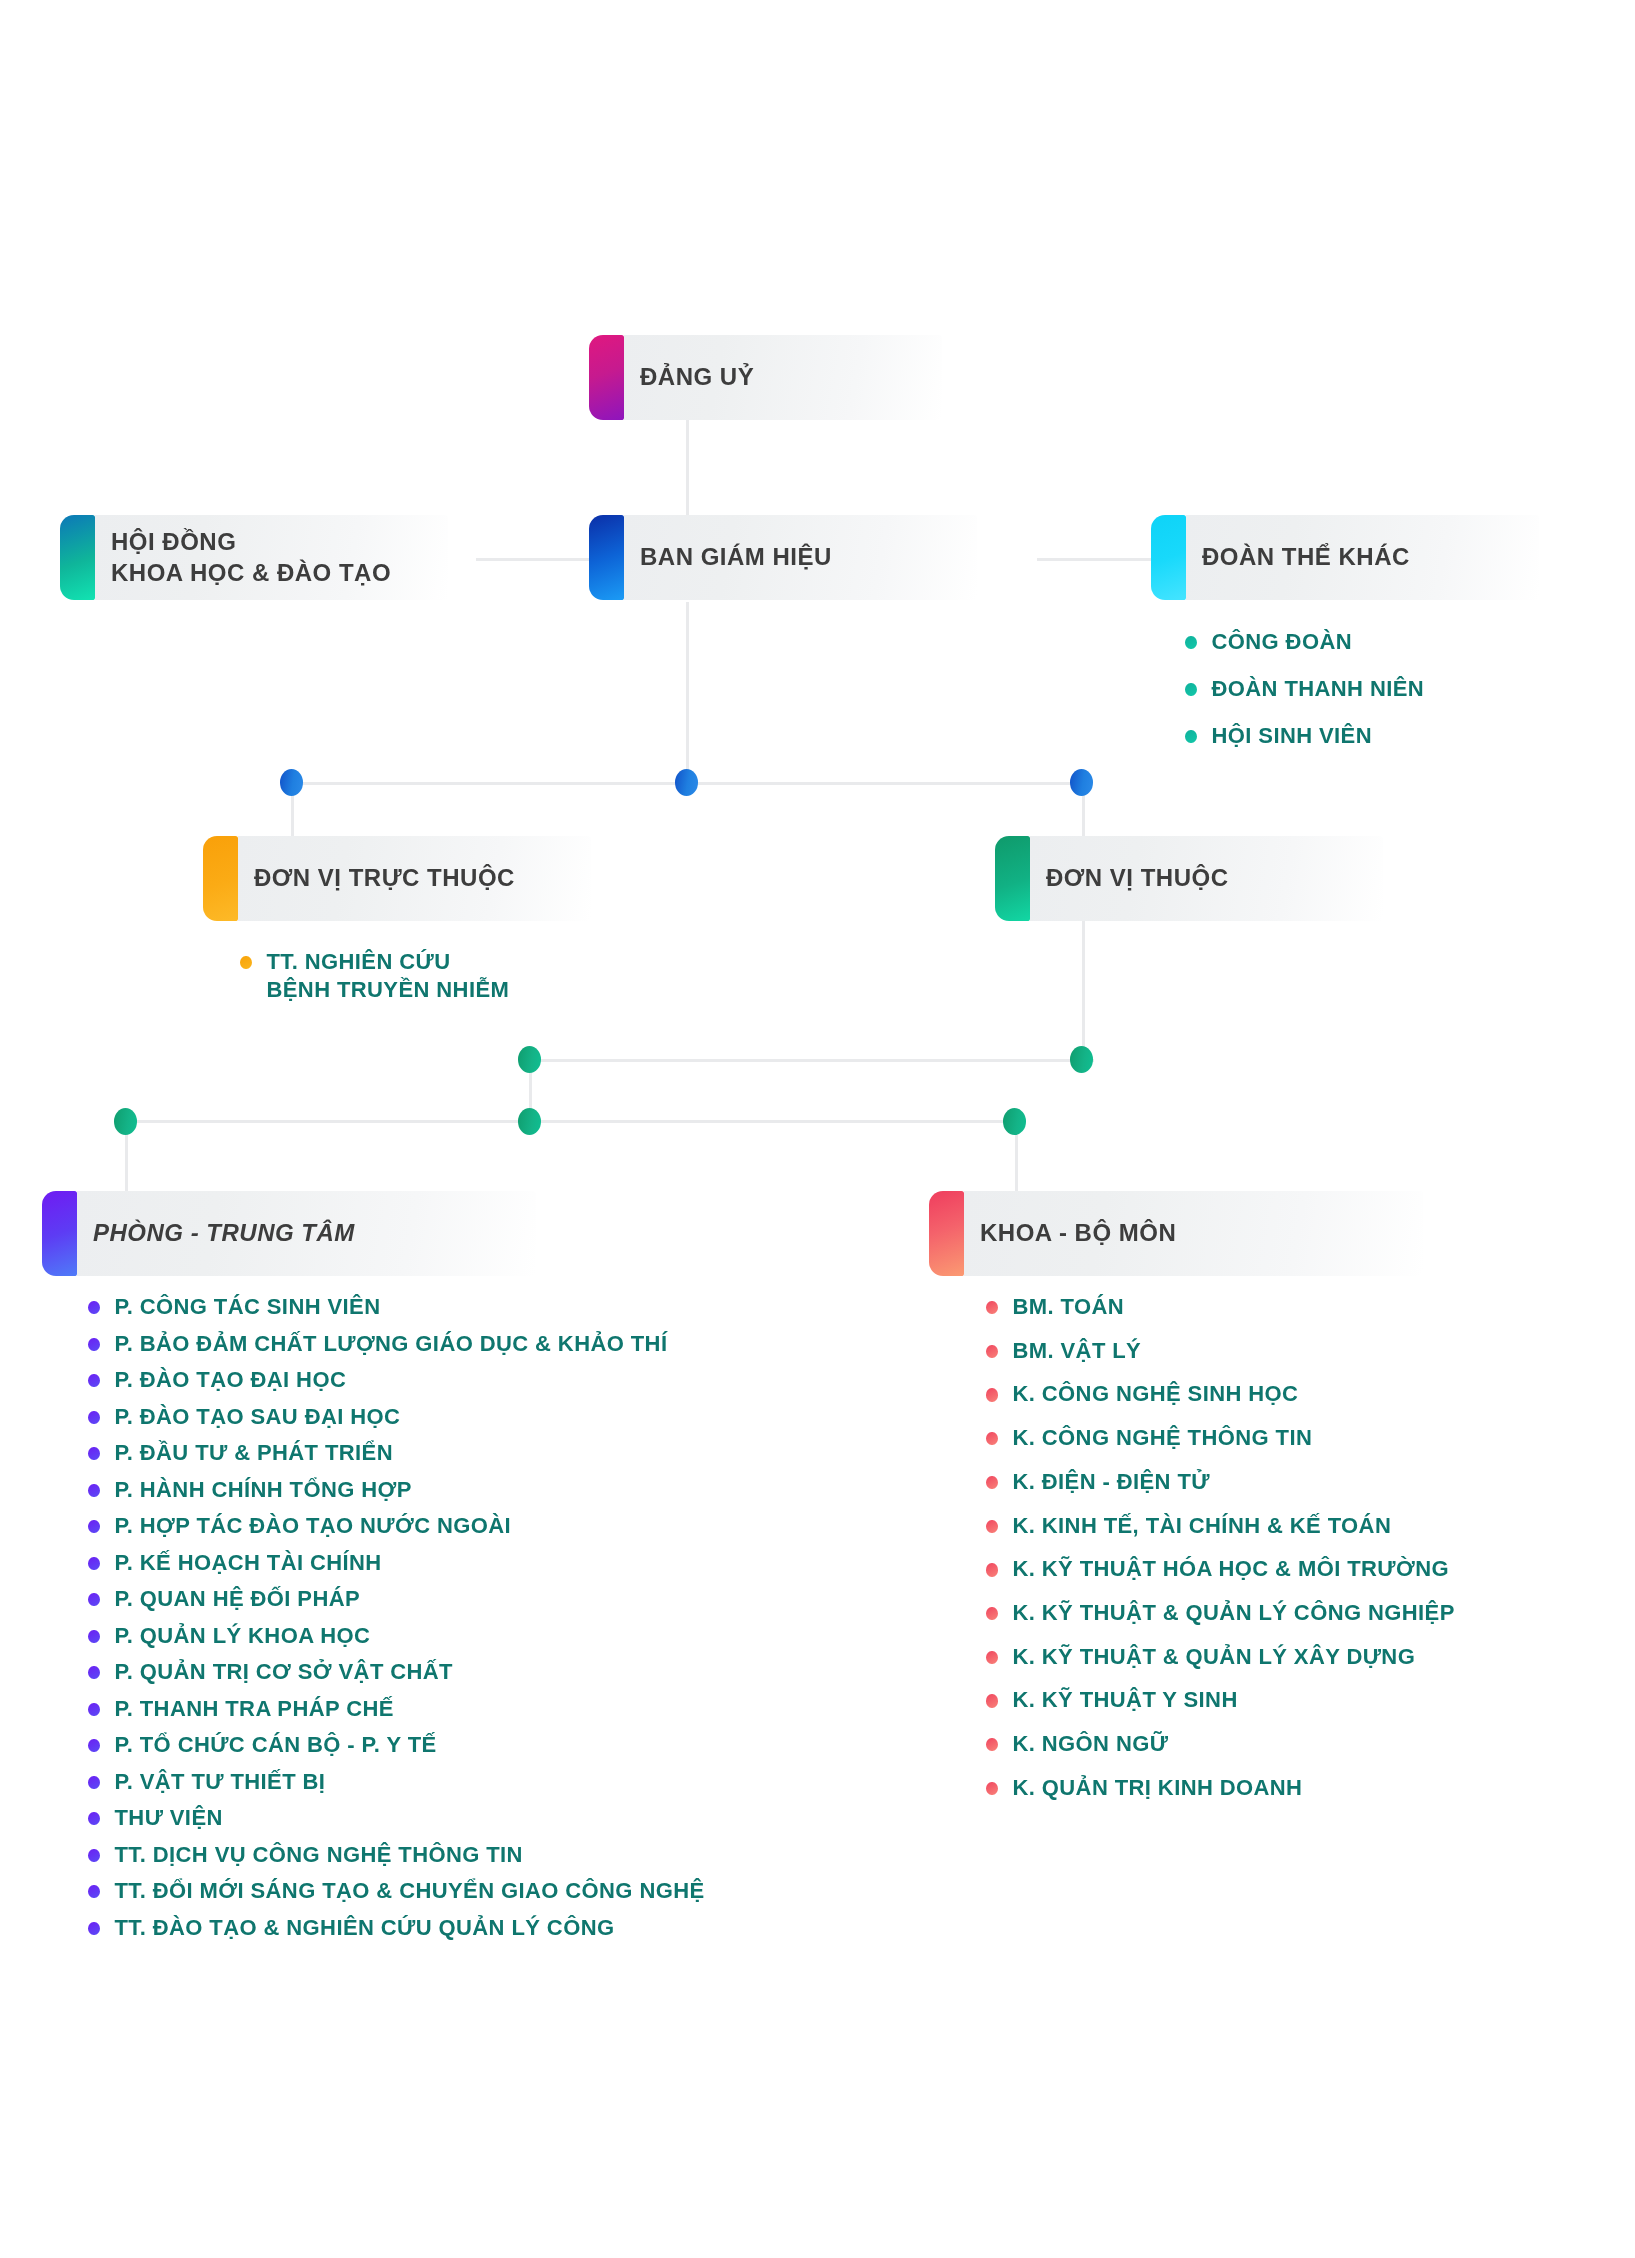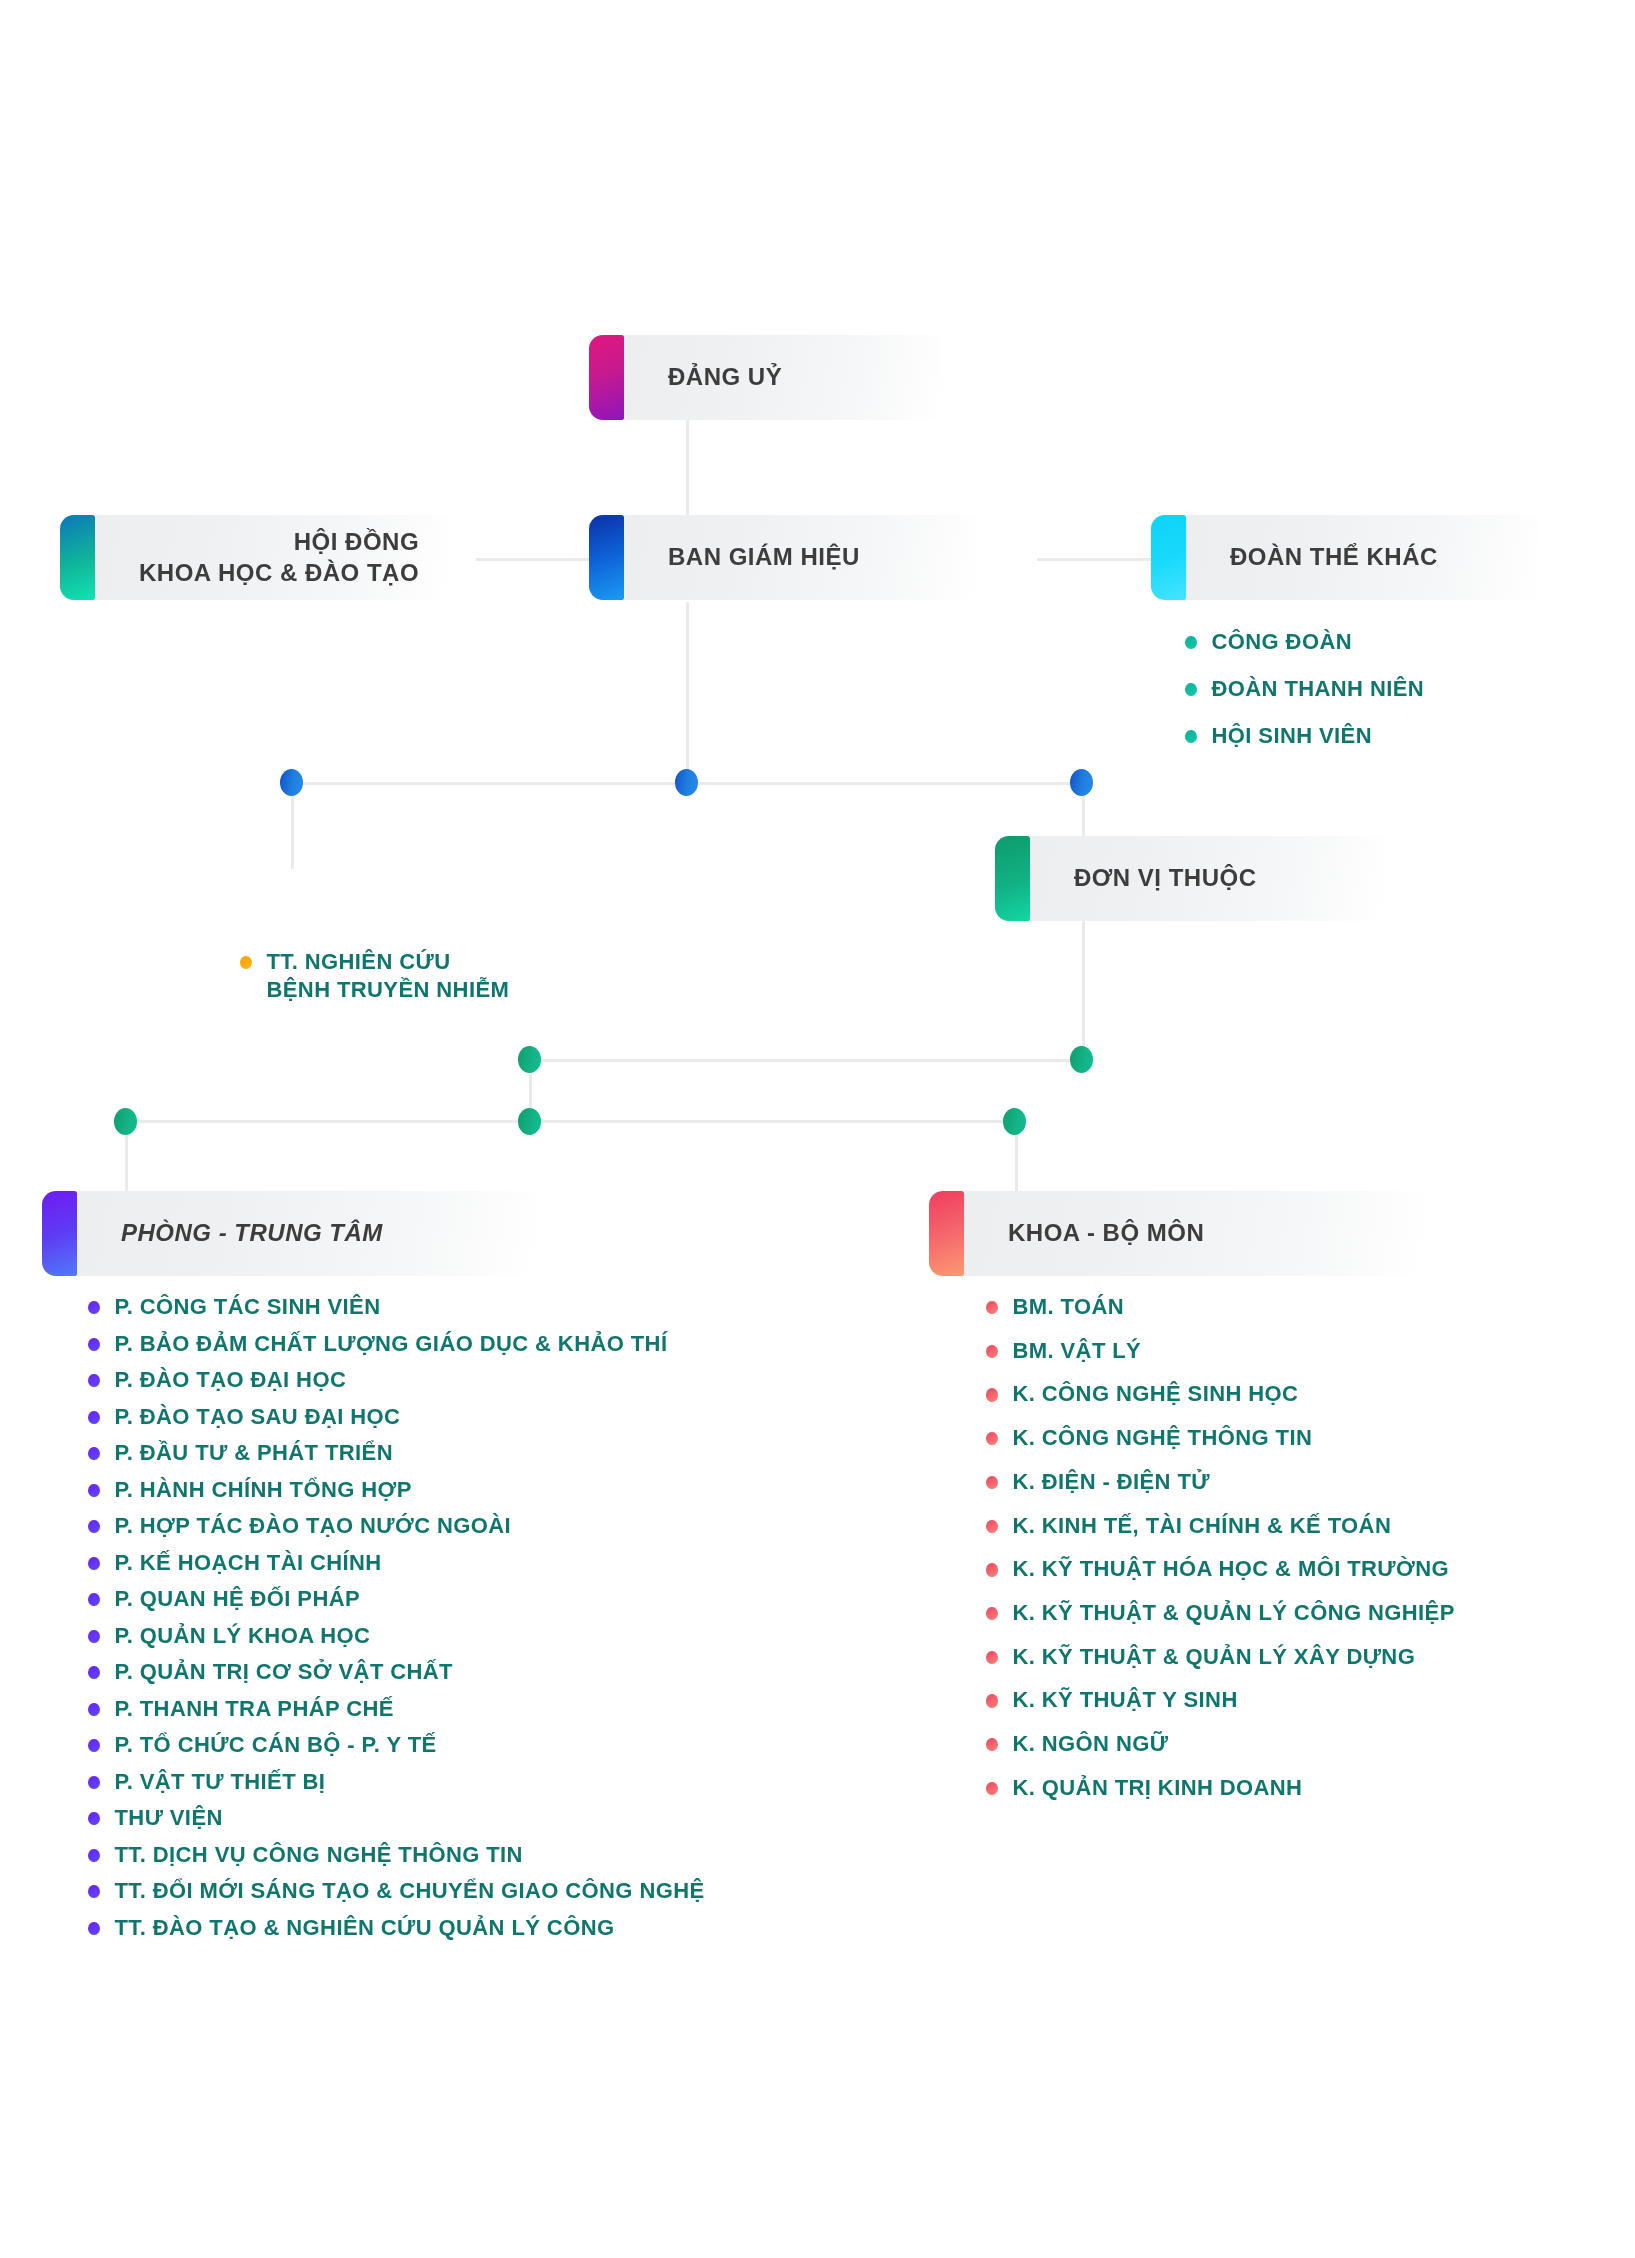--- a/index.html
+++ b/index.html
@@ -46,24 +46,23 @@
   }
   .box .accent {
     width: 35px;
     flex: 0 0 35px;
     border-radius: 14px 2.6px 2.6px 14px;
   }
   .box .body {
     flex: 1 1 auto;
     display: flex;
     align-items: center;
-    padding-left: 44px;
+    padding-left: 16px;
     border-radius: 0 3.5px 3.5px 0;
     background: linear-gradient(100deg, #eceef0 0%, #eef0f1 30%, #f6f7f8 72%, #ffffff 100%);
-    text-align: right;
   }
   .box .label {
     color: #3d3d3d;
     font-size: 24px;
     font-weight: 700;
     letter-spacing: 0.5px;
     line-height: 1.28;
     white-space: pre-line;
   }
 
@@ -174,20 +173,26 @@
     </div>
   </div>
 
   <div class="box" style="left:1151px; top:515px; width:388px;">
     <div class="accent acc-cyan"></div>
     <div class="body">
       <span class="label">ĐOÀN THỂ KHÁC</span>
     </div>
   </div>
 
+  <div class="box" style="left:203px; top:836px; width:388px;">
+    <div class="accent acc-orange"></div>
+    <div class="body">
+      <span class="label">ĐƠN VỊ TRỰC THUỘC</span>
+    </div>
+  </div>
 
   <div class="box" style="left:995px; top:836px; width:388px;">
     <div class="accent acc-green"></div>
     <div class="body">
       <span class="label">ĐƠN VỊ THUỘC</span>
     </div>
   </div>
 
   <div class="box" style="left:42px; top:1191px; width:494px;font-style:italic;">
     <div class="accent acc-violet"></div>

